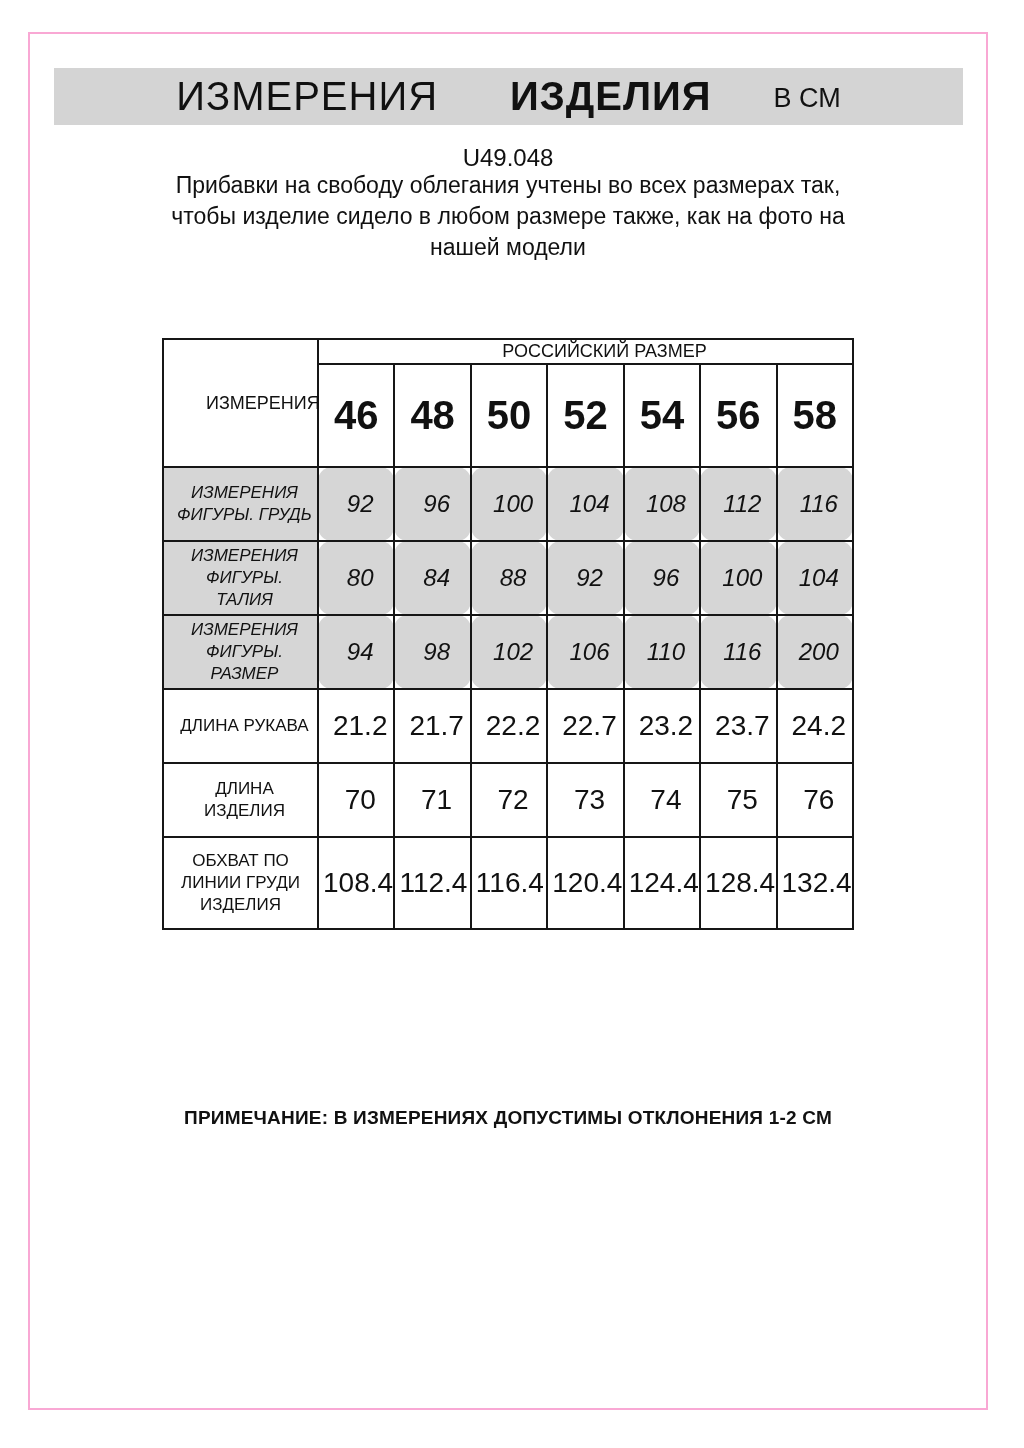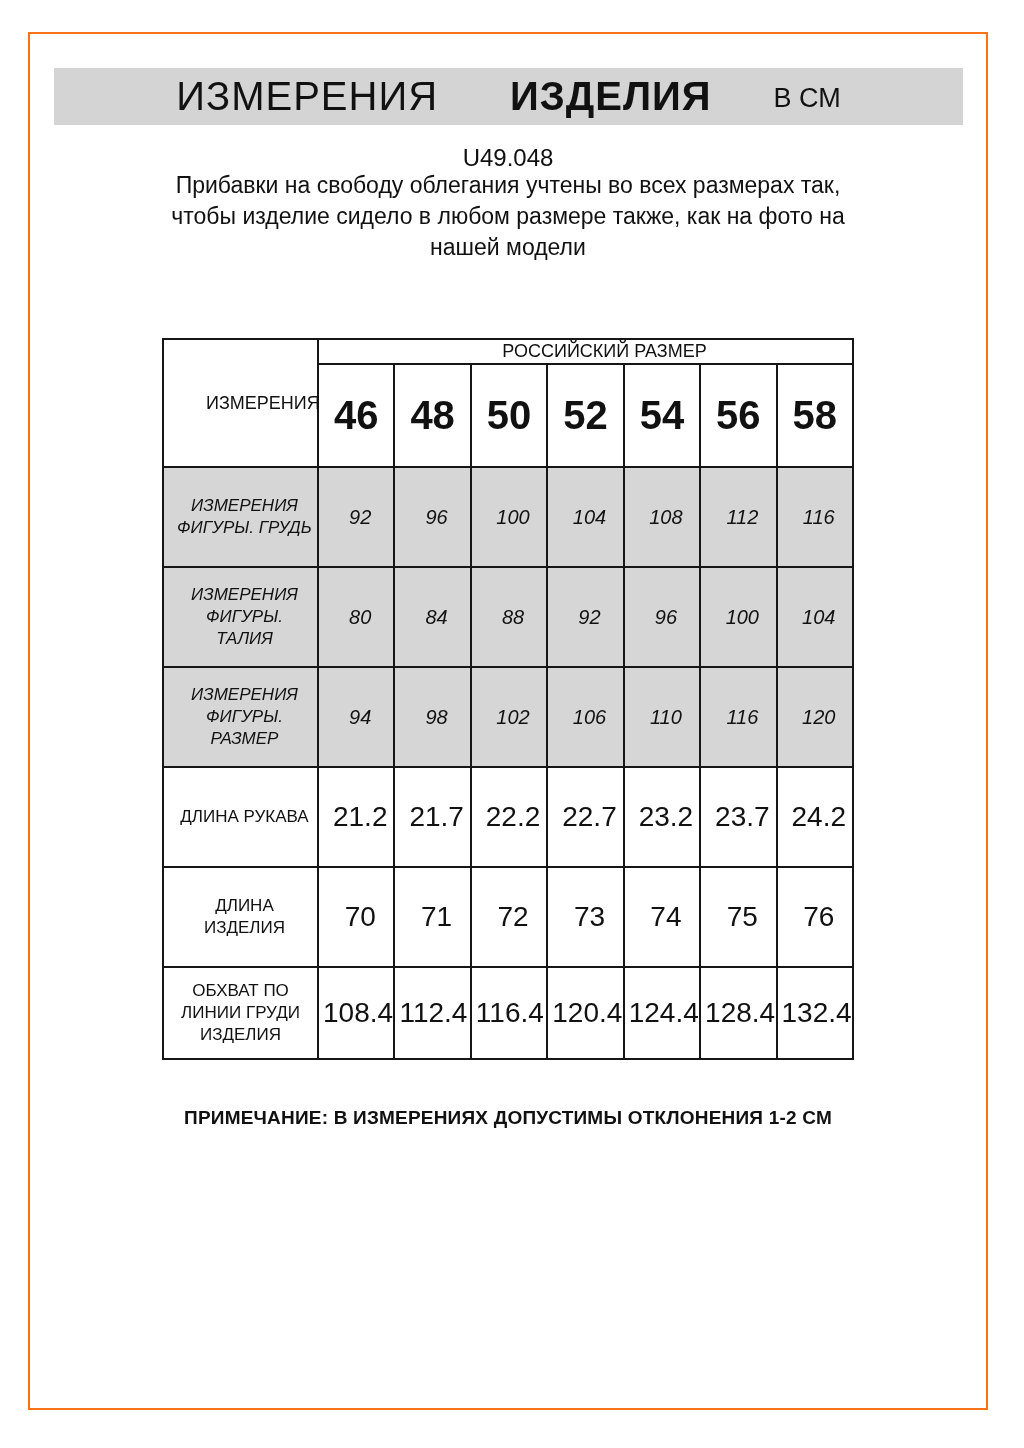--- a/index.html
+++ b/index.html
@@ -15,21 +15,21 @@
     height: 1448px;
     background: #ffffff;
     overflow: hidden;
   }
   .page-border {
     position: absolute;
     left: 28px;
     top: 32px;
     width: 960px;
     height: 1378px;
-    border: 2px solid #f97316;
+    border: 2px solid #f9a8d4;
     box-sizing: border-box;
     background: #ffffff;
   }
   .header-bar {
     position: absolute;
     left: 24px;
     top: 34px;
     width: 909px;
     height: 57px;
     background: #d4d4d4;
@@ -89,30 +89,30 @@
   .size-table td {
     border: 2px solid #161616;
     text-align: center;
     vertical-align: middle;
     padding: 0 4px;
     box-sizing: border-box;
   }
   .col-label { width: 155px; }
   .r-group td { height: 25px; padding-left: 42px; }
   .r-sizes td { height: 103px; }
-  .r-data td { height: 100px; padding-left: 12px; }
+  .r-data td { height: 74px; padding-left: 12px; }
   .r-data-last td { height: 92px; }
   .corner-cell { font-size: 18px; font-weight: 400; }
   .group-cell { font-size: 18px; font-weight: 400; }
   .size-cell { font-size: 40px; font-weight: 700; }
   .label-cell { font-size: 17px; line-height: 22px; font-weight: 400; }
   .value-cell { font-size: 28px; font-weight: 400; }
   tr.shaded td { background: #d6d6d6; }
   tr.shaded .label-cell, tr.shaded .value-cell { font-style: italic; }
-  tr.shaded .value-cell { font-size: 20px; }
+  tr.shaded .value-cell { font-size: 24px; border-radius: 14px; }
   .note {
     position: absolute;
     left: 132px;
     top: 1073px;
     width: 692px;
     text-align: center;
     font-size: 19px;
     font-weight: 700;
     letter-spacing: 0.2px;
   }
@@ -182,21 +182,21 @@
         </tr>
 
         <tr class="r-data shaded">
           <td class="label-cell">ИЗМЕРЕНИЯ ФИГУРЫ. РАЗМЕР</td>
           <td class="value-cell">94</td>
           <td class="value-cell">98</td>
           <td class="value-cell">102</td>
           <td class="value-cell">106</td>
           <td class="value-cell">110</td>
           <td class="value-cell">116</td>
-          <td class="value-cell">120</td>
+          <td class="value-cell">200</td>
         </tr>
 
         <tr class="r-data">
           <td class="label-cell">ДЛИНА РУКАВА</td>
           <td class="value-cell">21.2</td>
           <td class="value-cell">21.7</td>
           <td class="value-cell">22.2</td>
           <td class="value-cell">22.7</td>
           <td class="value-cell">23.2</td>
           <td class="value-cell">23.7</td>

